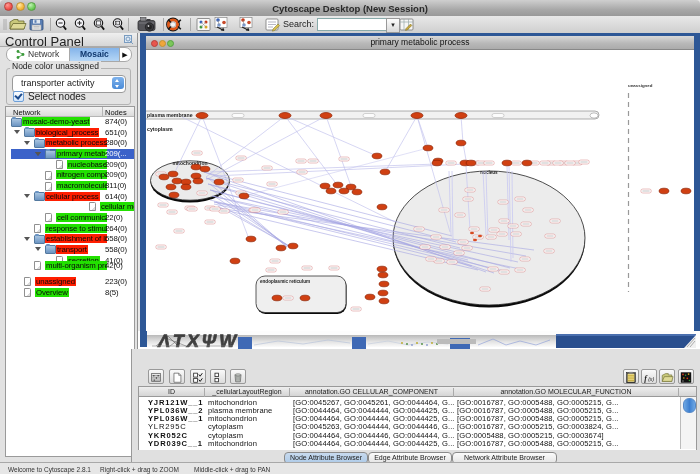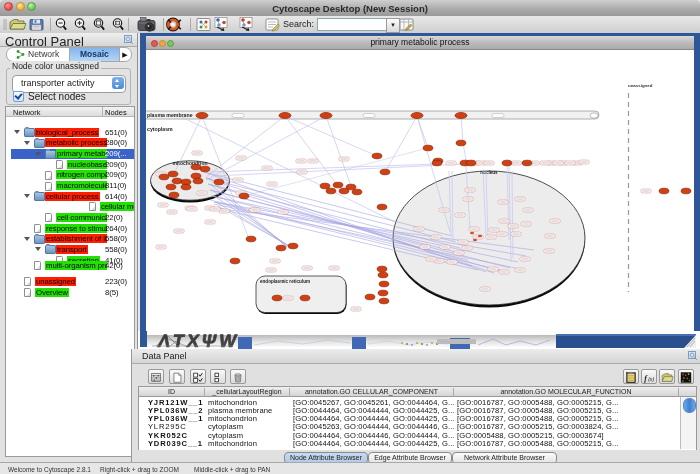--- a/index.html
+++ b/index.html
@@ -209,20 +209,25 @@
         <span class="ct">transporter activity</span>
         <span id="combostep"></span>
       </div>
     <div id="cb" class="abs"></div>
     <div id="cblbl" class="abs">Select nodes</div>
     <div id="tree" class="abs">
       <div id="treehead" class="abs">
           <b style="left:7px">Network</b>
           <b style="left:99px">Nodes</b>
           <i class="abs" style="left:96px;top:0;width:1px;height:9px;background:#b5b5b5"></i>
+        </div>
+      <div class="trow abs" style="top:9.60px;">
+          <i class="fold" style="left:5px"></i>
+          <span class="lbl gr" style="left:16px;max-width:83px">mosaic-demo-yeast</span>
+          <span class="cnt" style="color:#111">874(0)</span>
         </div>
 <div class="trow abs" style="top:20.25px;">
           <i class="arrow" style="left:8px"></i>
           <i class="fold" style="left:18px"></i>
           <span class="lbl rd" style="left:29px;max-width:70px">biological_process</span>
           <span class="cnt" style="color:#111">651(0)</span>
         </div>
 <div class="trow abs" style="top:30.90px;">
           <i class="arrow" style="left:18px"></i>
           <i class="fold" style="left:28px"></i>
@@ -780,28 +785,20 @@
 <rect x="299" y="8" width="39" height="5" fill="#bbb"></rect>
 <polyline points="340,14 355,8 368,14 382,10 398,14 412,9" fill="none" stroke="#93a3d8" stroke-width="0.7"></polyline>
 <rect x="418" y="3" width="140" height="14" fill="#2a4f8e"></rect>
 <rect x="418" y="3" width="140" height="2" fill="#4a6fae"></rect>
 <path d="M546 17 L558 17 L558 4 Z" fill="#f0f0f0"></path>
 <path d="M549 16 L557 7 M552 16 L557 10" stroke="#999" stroke-width="0.8" fill="none"></path>
         </svg></div>
   </div>
 
   <div id="datapanel" class="abs">
-    <div id="dpbar" class="abs">
-        <span>Data Panel</span>
-      <svg class="abs" style="left:556px;top:2px" width="10" height="10" viewBox="0 0 10 10">
-          <rect x="0.5" y="0.5" width="7" height="7" fill="#dce8f4" stroke="#7a9cc0"></rect>
-          <circle cx="4" cy="4" r="2" fill="none" stroke="#7a9cc0"></circle>
-          <line x1="6" y1="6" x2="9" y2="9" stroke="#7a9cc0"></line>
-        </svg>
-    </div>
     <div class="dpbtn abs" style="left:16px"><svg width="14" height="13" viewBox="0 0 15 15">
           <rect x="2.5" y="3" width="10" height="9" fill="#e8e8e8" stroke="#555" stroke-width="0.8"></rect>
           <path d="M2.5 5.5 h10 M2.5 8 h10 M2.5 10.5 h10" stroke="#555" stroke-width="0.7"></path>
           <circle cx="5" cy="5.5" r="0.8" fill="#333"></circle>
           <circle cx="8" cy="8" r="0.8" fill="#333"></circle>
           <circle cx="10" cy="5.5" r="0.8" fill="#333"></circle>
           <circle cx="5.5" cy="10.5" r="0.8" fill="#333"></circle>
         </svg></div>
 <div class="dpbtn abs" style="left:37px"><svg width="14" height="13" viewBox="0 0 15 15">
           <path d="M4 2.5 h5.5 l2.5 2.5 v8 h-8 Z" fill="#fff" stroke="#555" stroke-width="0.8"></path>

